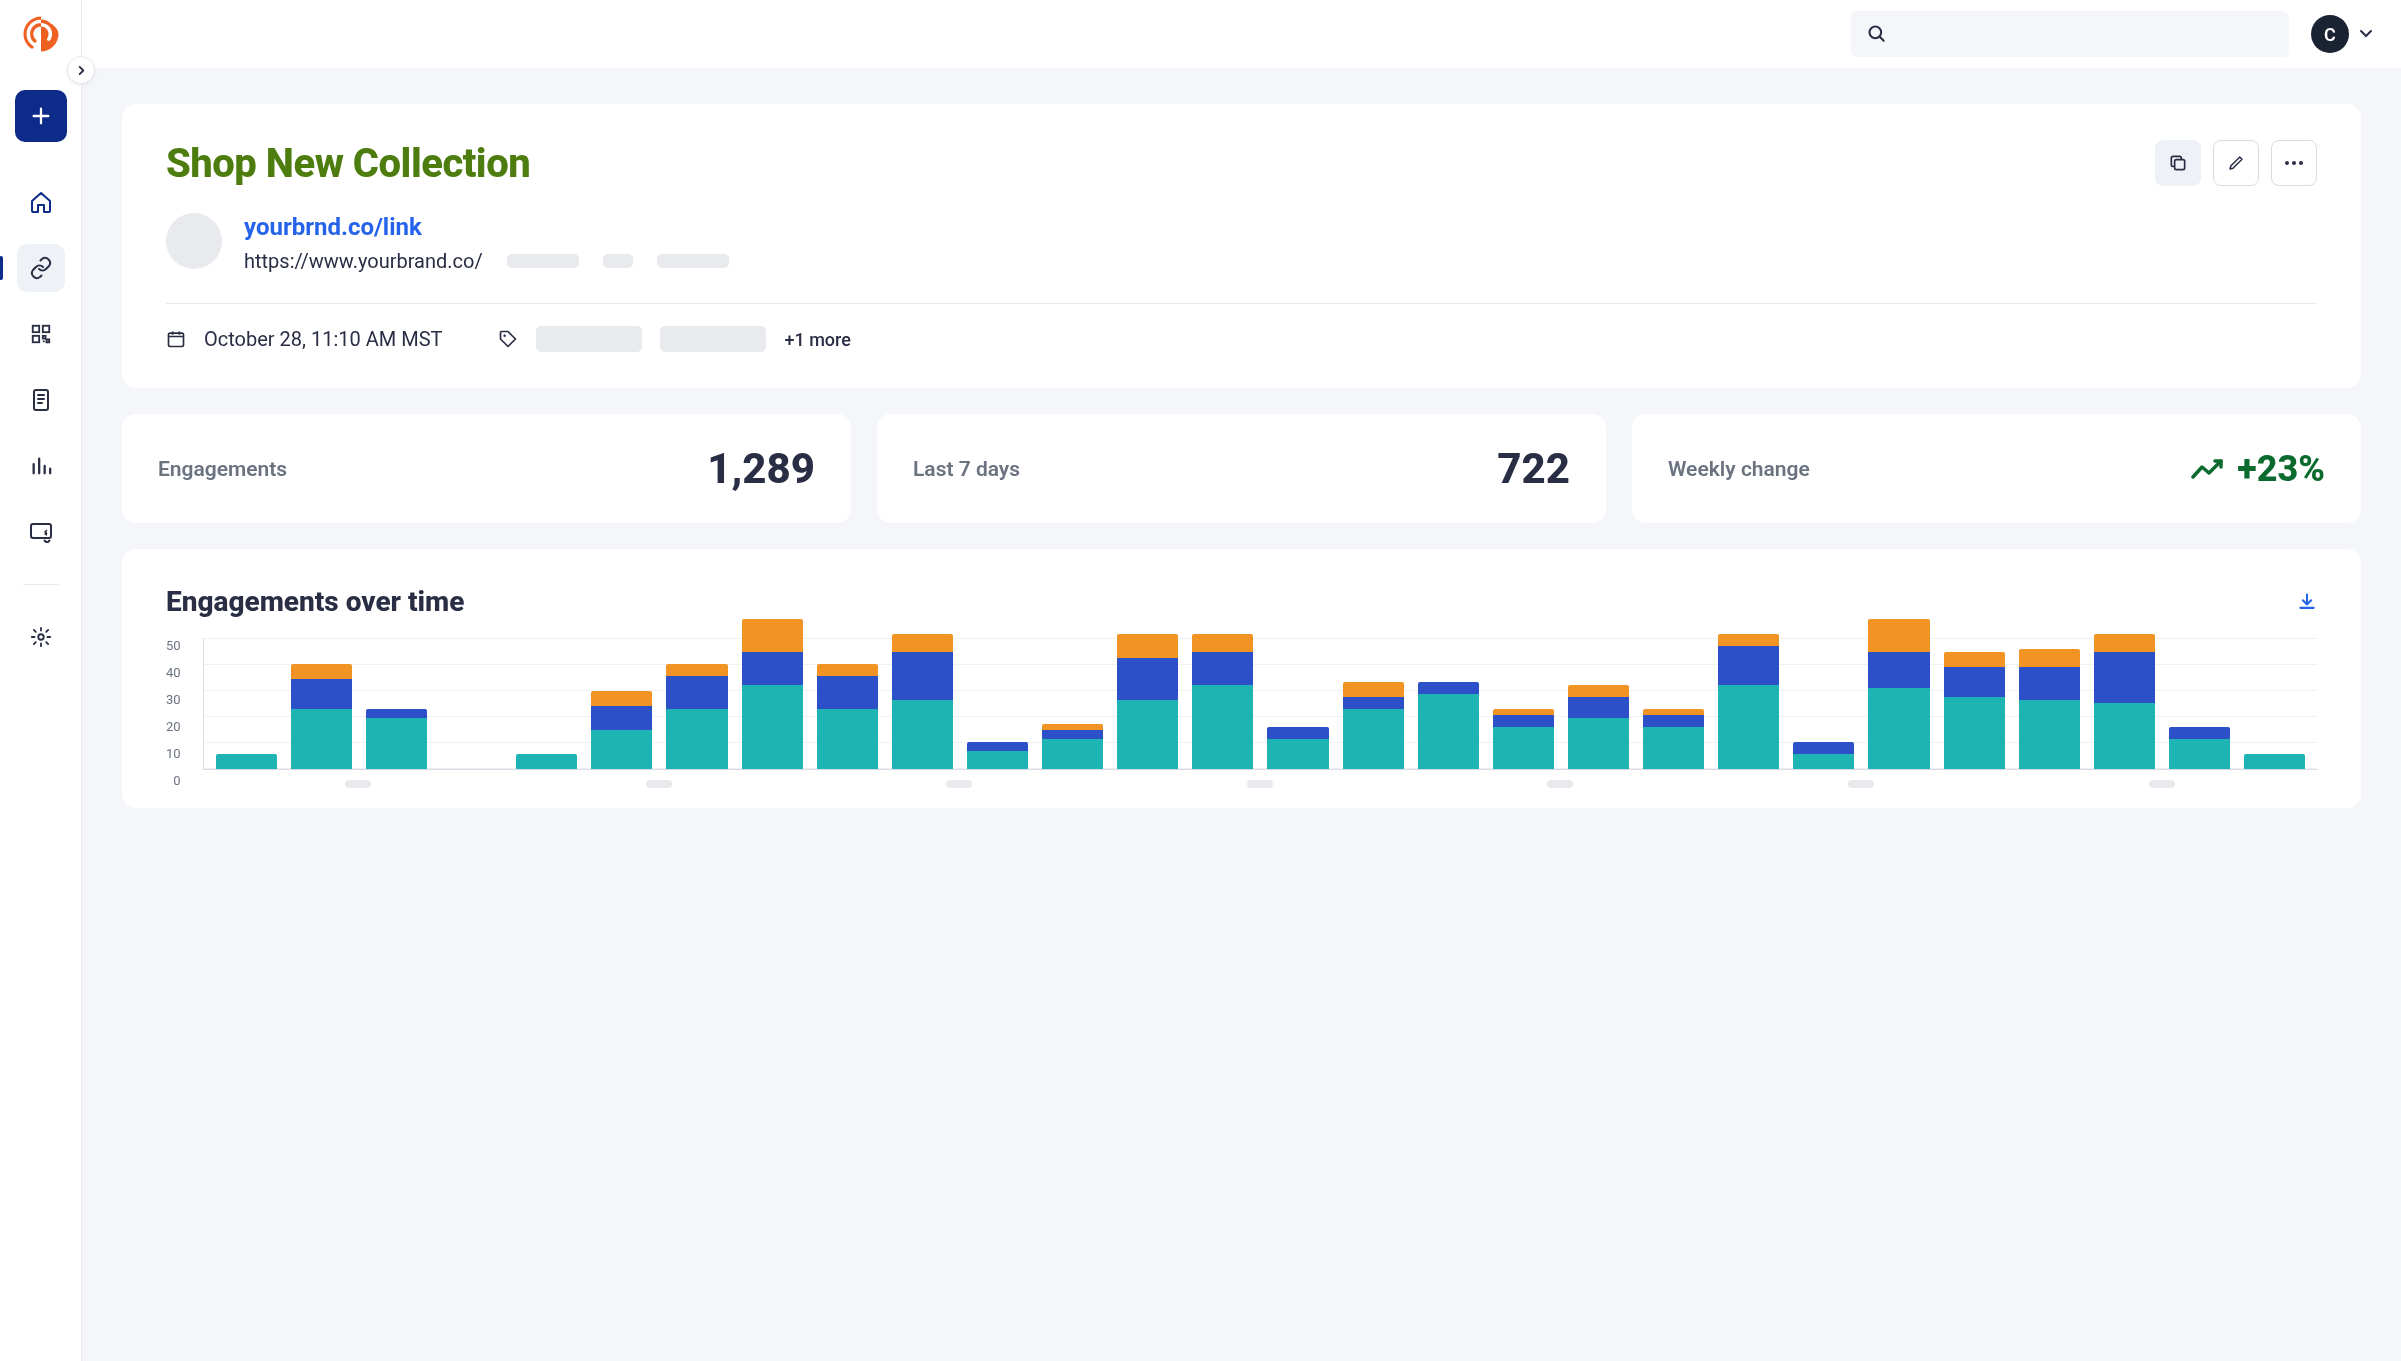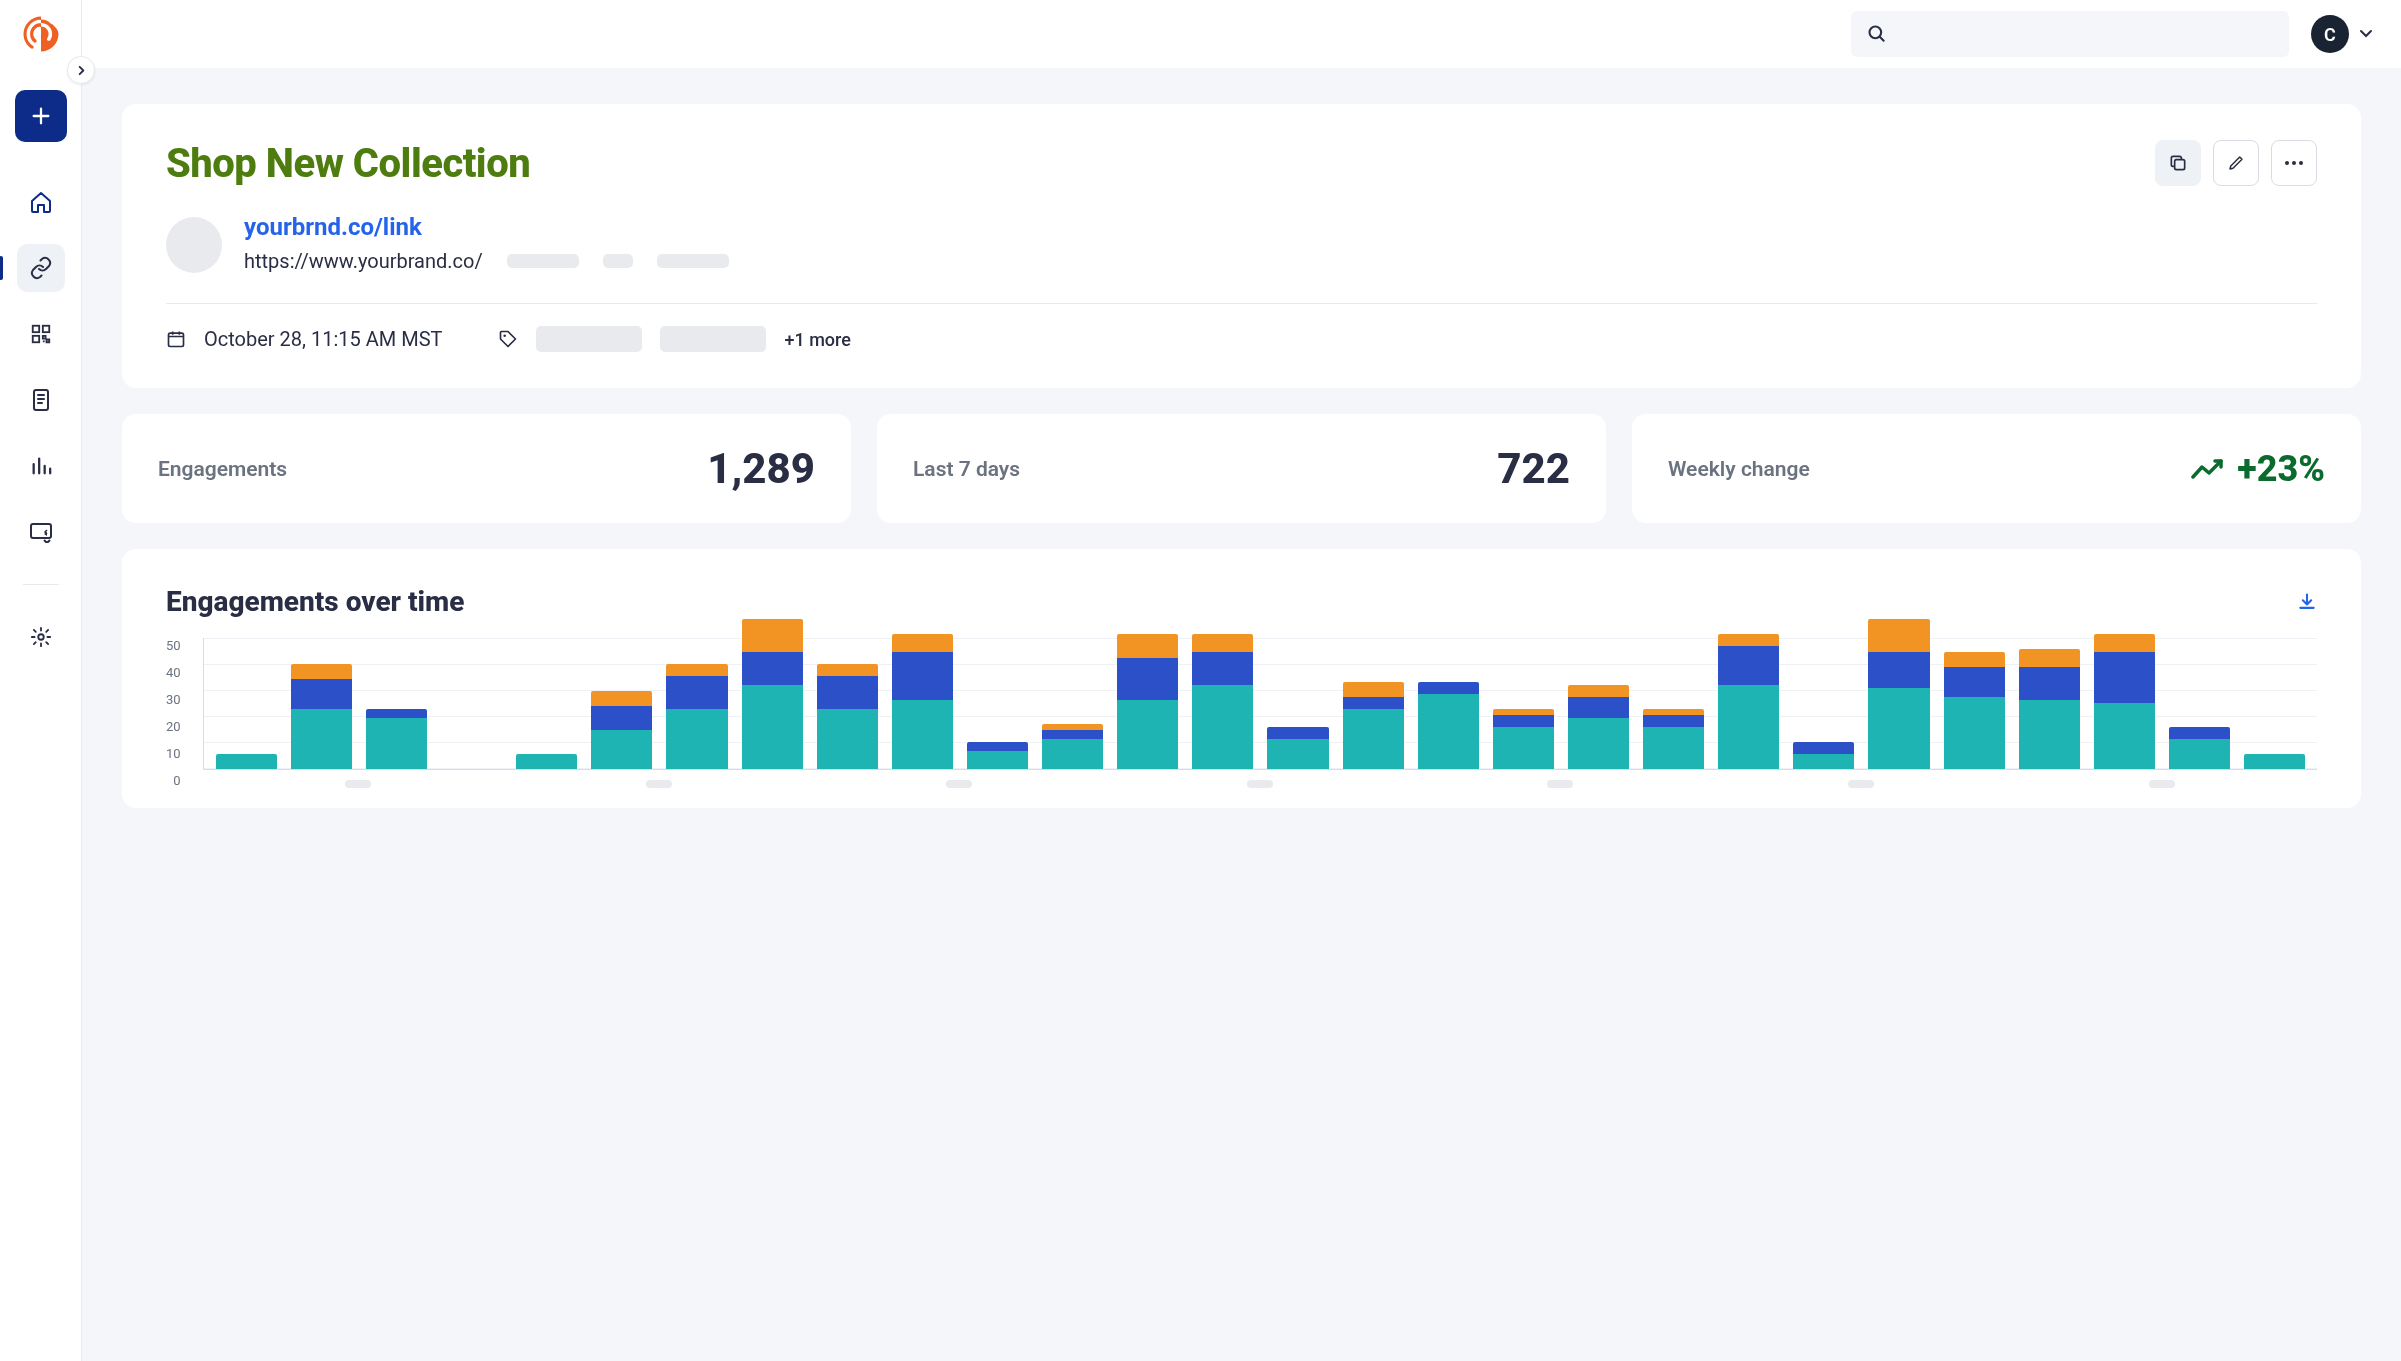--- a/index.html
+++ b/index.html
@@ -98,21 +98,21 @@
 .icon-btn {
   width: 46px; height: 46px;
   border: 1px solid #d9dce3;
   border-radius: 8px;
   background: #fff;
   display: flex; align-items: center; justify-content: center;
   cursor: pointer;
 }
 .icon-btn.filled { background: #eef1f6; border-color: #eef1f6; }
 
-.link-row { display: flex; align-items: flex-end; gap: 22px; margin-top: 26px; }
+.link-row { display: flex; align-items: flex-start; gap: 22px; margin-top: 26px; }
 .link-avatar { width: 56px; height: 56px; border-radius: 50%; background: #e8eaed; }
 .link-meta { display: flex; flex-direction: column; gap: 8px; }
 .short-link { color: #2563eb; font-size: 24px; font-weight: 700; }
 .long-url-row { display: flex; align-items: center; gap: 24px; }
 .long-url { color: #2a2e45; font-size: 20px; }
 .skel-pill { background: #e8eaed; border-radius: 5px; height: 14px; }
 
 .meta-div { border-top: 1px solid #e8eaed; margin-top: 30px; padding-top: 22px; display: flex; align-items: center; gap: 18px; }
 .meta-icon { display: inline-flex; }
 .meta-text { font-size: 20px; color: #2a2e45; }
@@ -291,21 +291,21 @@
           </div>
         </div>
 
         <div class="meta-div">
           <span class="meta-icon">
             <svg width="20" height="20" viewBox="0 0 24 24" fill="none">
                 <rect x="3" y="5" width="18" height="16" rx="2" stroke="#2a2e45" stroke-width="2"></rect>
                 <path d="M3 9h18M8 3v4M16 3v4" stroke="#2a2e45" stroke-width="2"></path>
               </svg>
           </span>
-          <span class="meta-text">October 28, 11:15 AM MST</span>
+          <span class="meta-text">October 28, 11:10 AM MST</span>
           <span style="width:20px"></span>
           <span class="meta-icon">
             <svg width="20" height="20" viewBox="0 0 24 24" fill="none">
                 <path d="M3 12V4a1 1 0 011-1h8l9 9-9 9-9-9z" stroke="#2a2e45" stroke-width="2" stroke-linejoin="round"></path>
                 <circle cx="8" cy="8" r="1.5" fill="#2a2e45"></circle>
               </svg>
           </span>
           <span class="tag-skel" style="width:106px"></span>
           <span class="tag-skel" style="width:106px"></span>
           <span class="more-tags">+1 more</span>

